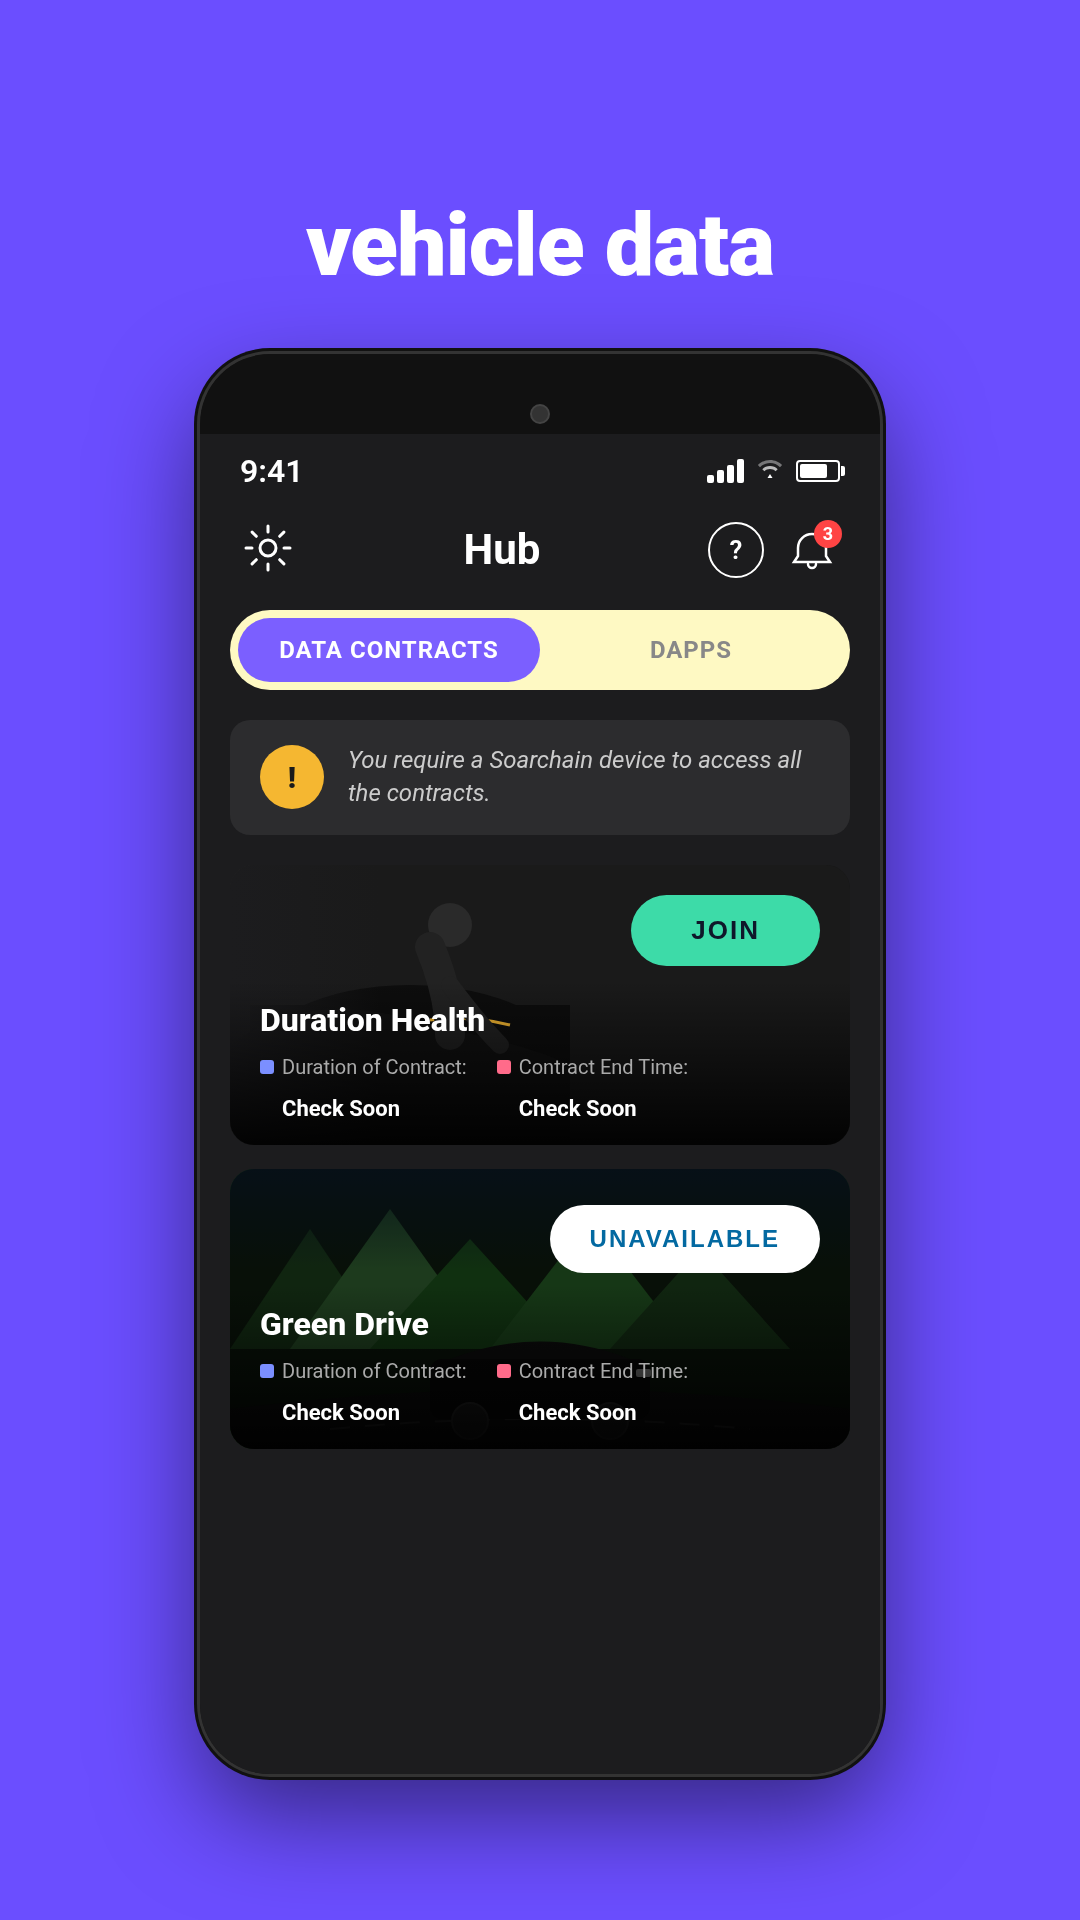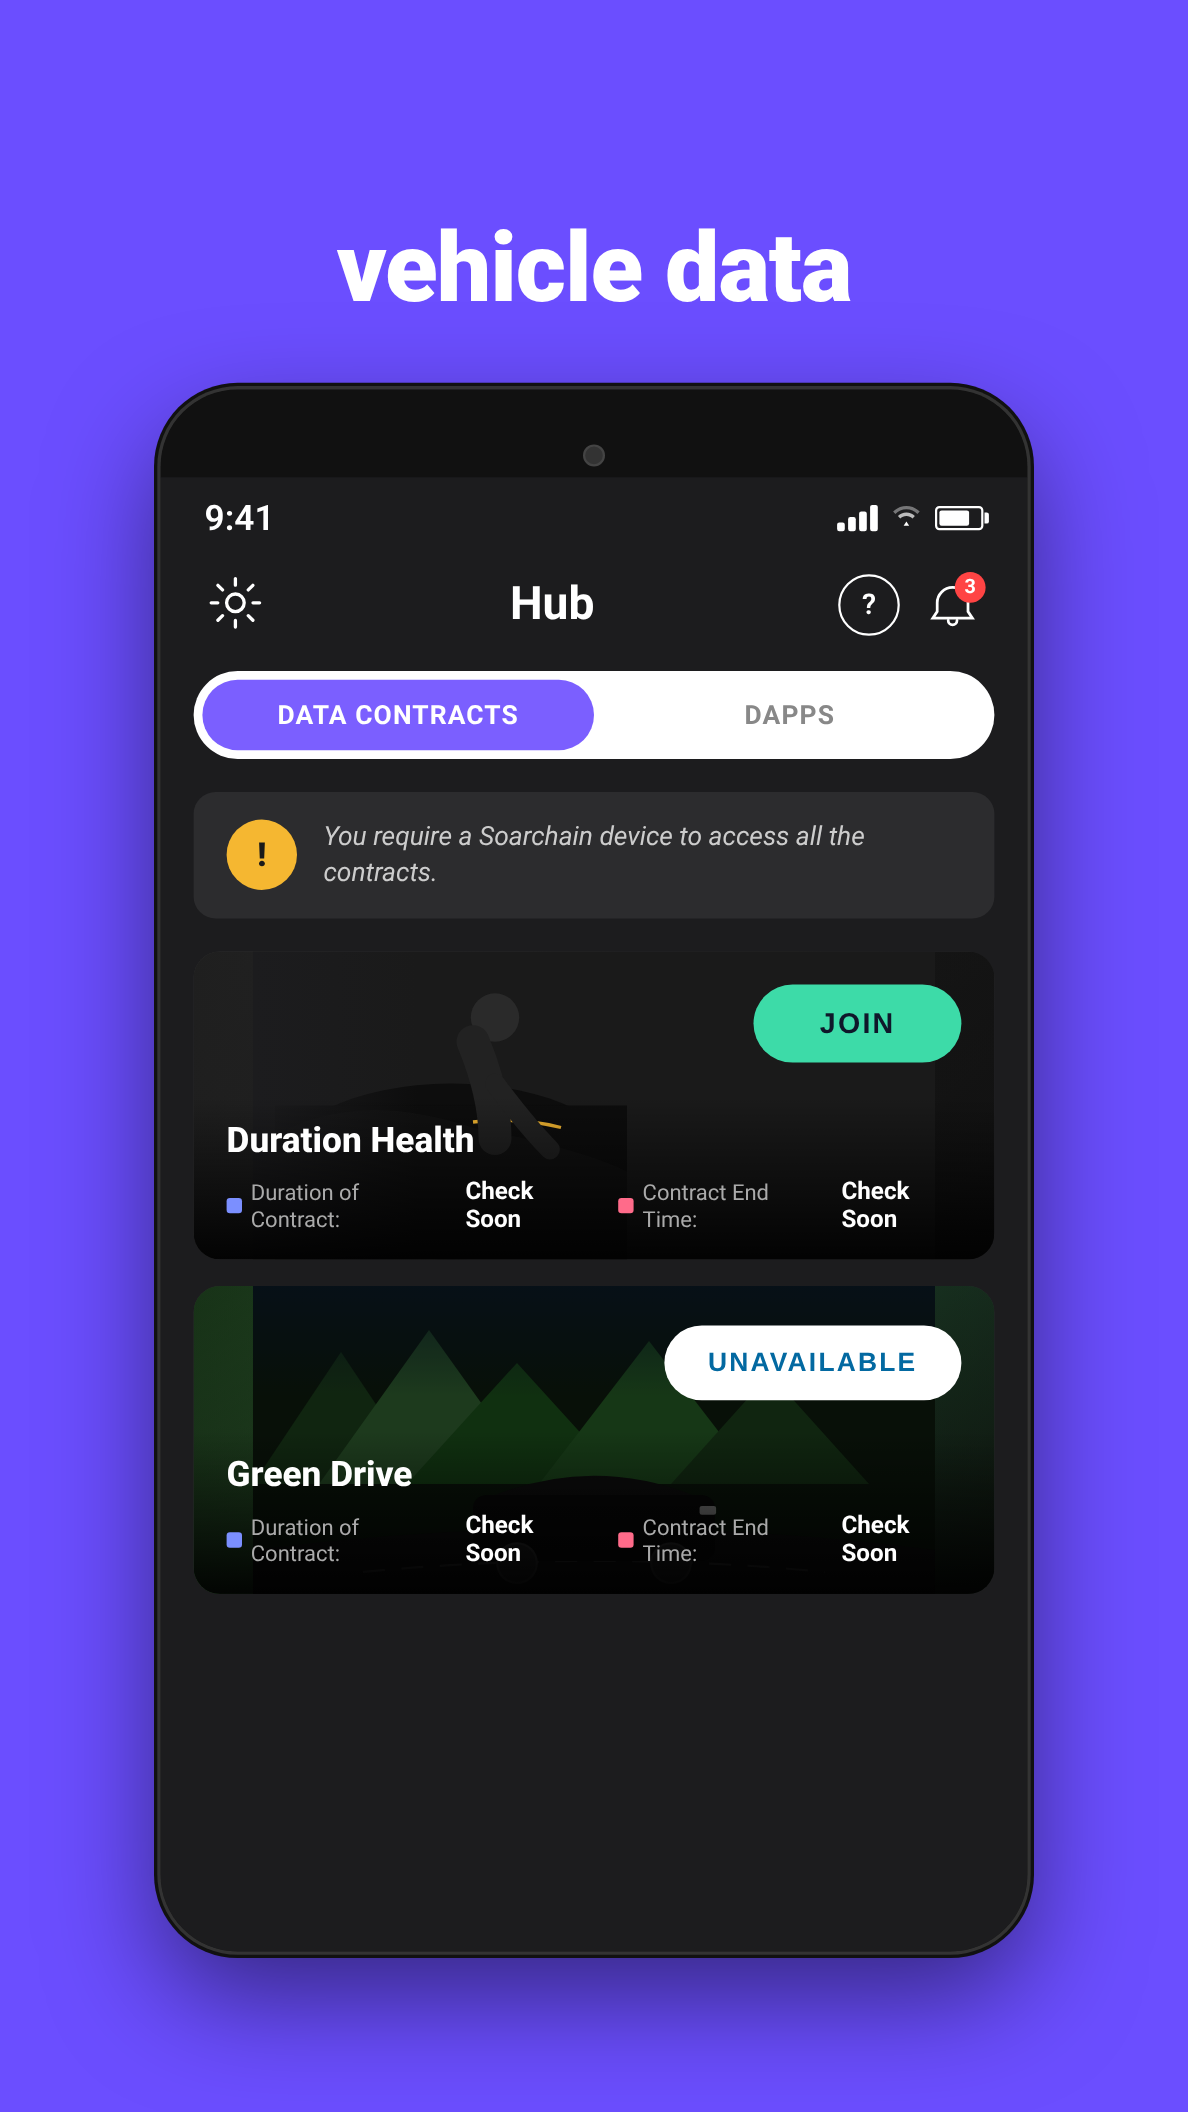--- a/index.html
+++ b/index.html
@@ -25,21 +25,21 @@
 
     .hero-text h1 {
       font-size: 88px;
       font-weight: 900;
       line-height: 1.1;
       letter-spacing: -1px;
     }
 
     
     .phone-shell {
-      width: 788px;
+      width: 680px;
       height: 1420px;
       background: #1a1a1a;
       border-radius: 70px;
       position: relative;
       box-shadow: 
         0 0 0 3px #333,
         0 0 0 6px #111,
         0 40px 100px rgba(0,0,0,0.5);
       overflow: hidden;
     }
@@ -225,21 +225,21 @@
       font-size: 18px;
       font-weight: 700;
       display: flex;
       align-items: center;
       justify-content: center;
     }
 
     
     .tab-bar {
       margin: 0 30px 30px;
-      background: #ffffff;
+      background: #fef9c3;
       border-radius: 50px;
       padding: 8px;
       display: flex;
     }
 
     .tab-item {
       flex: 1;
       padding: 18px 0;
       text-align: center;
       font-size: 24px;
@@ -375,21 +375,22 @@
       margin-bottom: 16px;
     }
 
     .card-meta {
       display: flex;
       gap: 30px;
     }
 
     .meta-item {
       display: flex;
-      gap: 4px;
+      flex-direction: column;
+      gap: 17px;
     }
 
     .meta-label {
       font-size: 20px;
       color: #aaa;
       display: flex;
       align-items: center;
       gap: 8px;
     }
 

